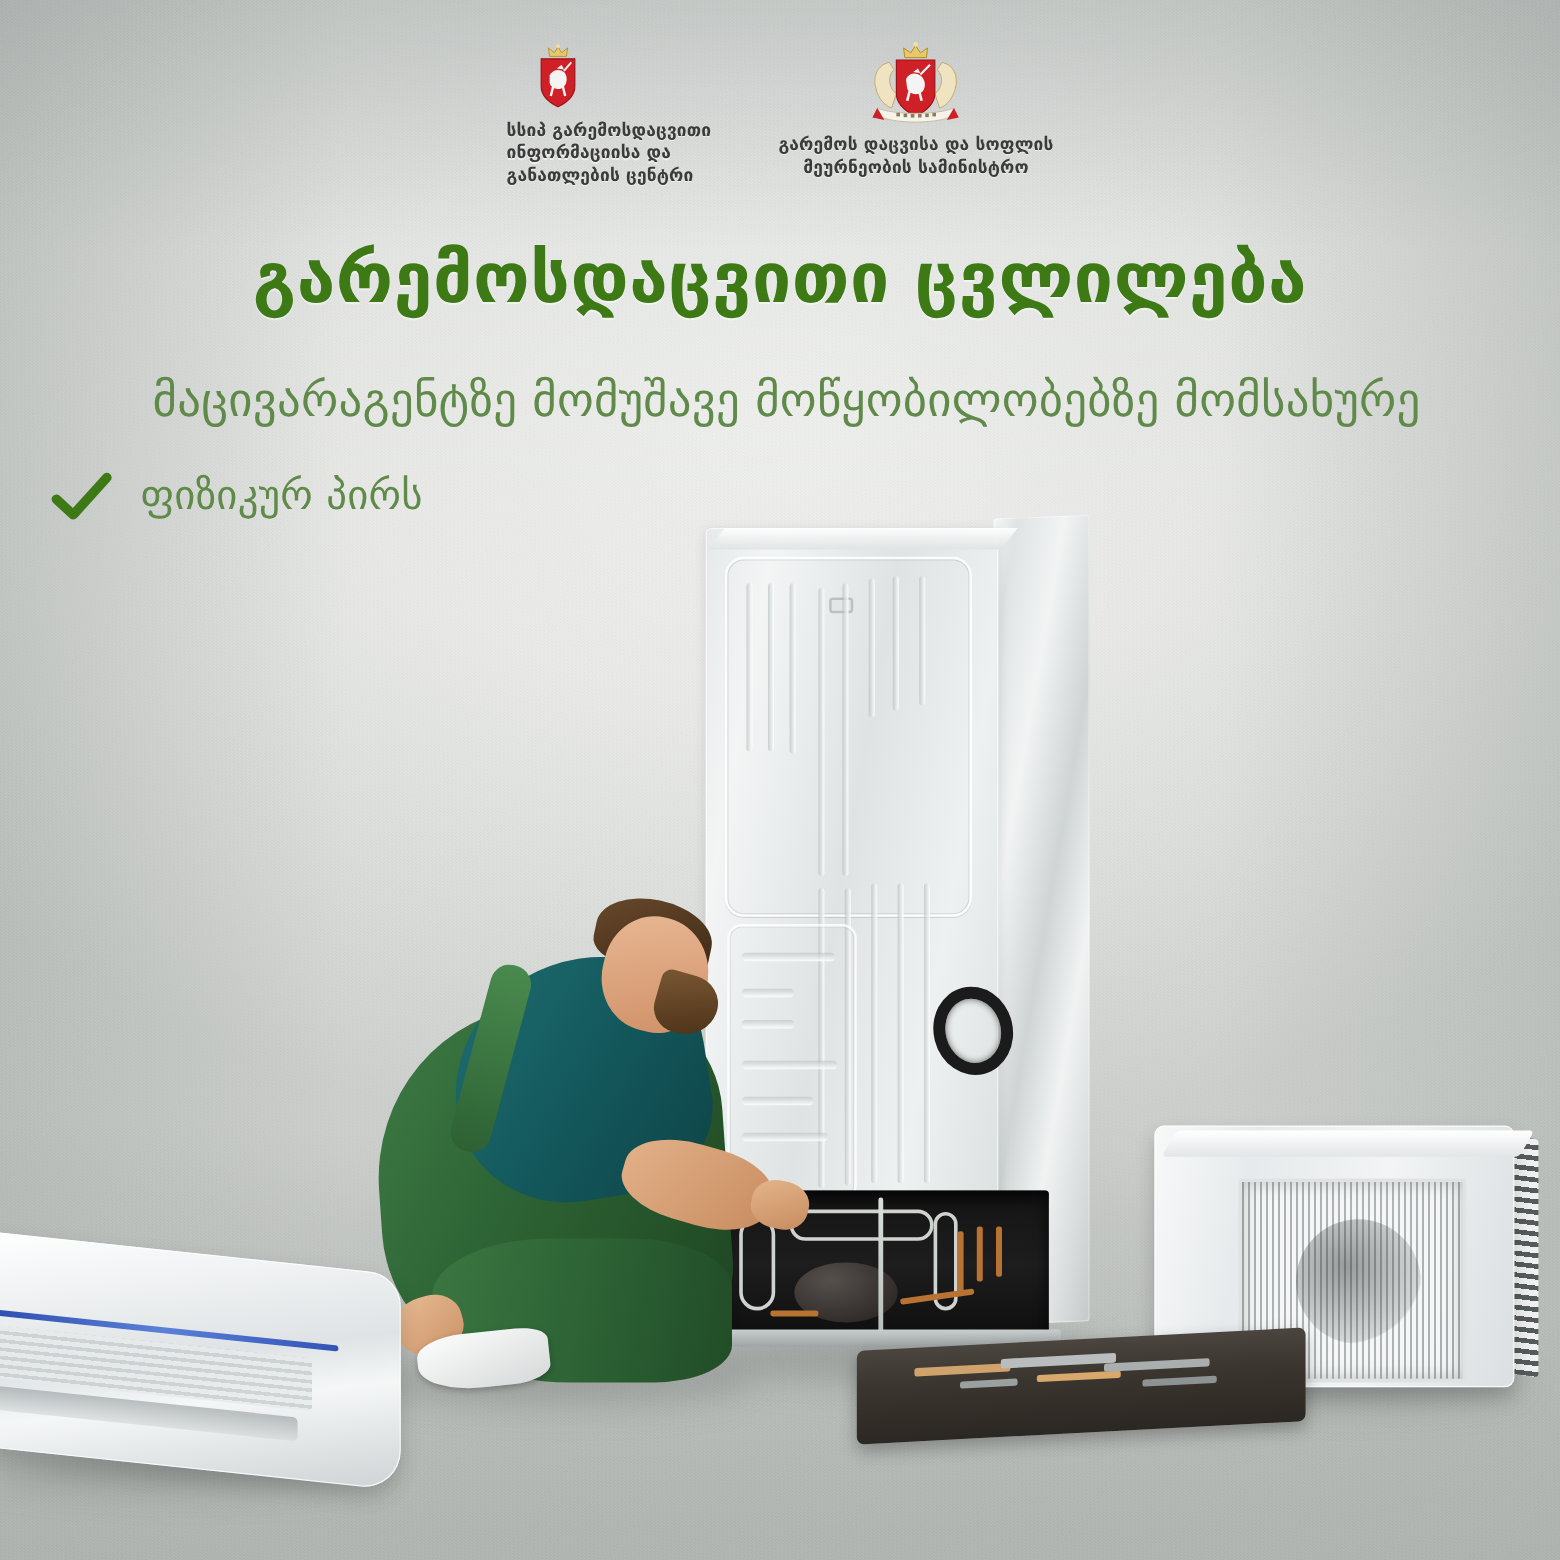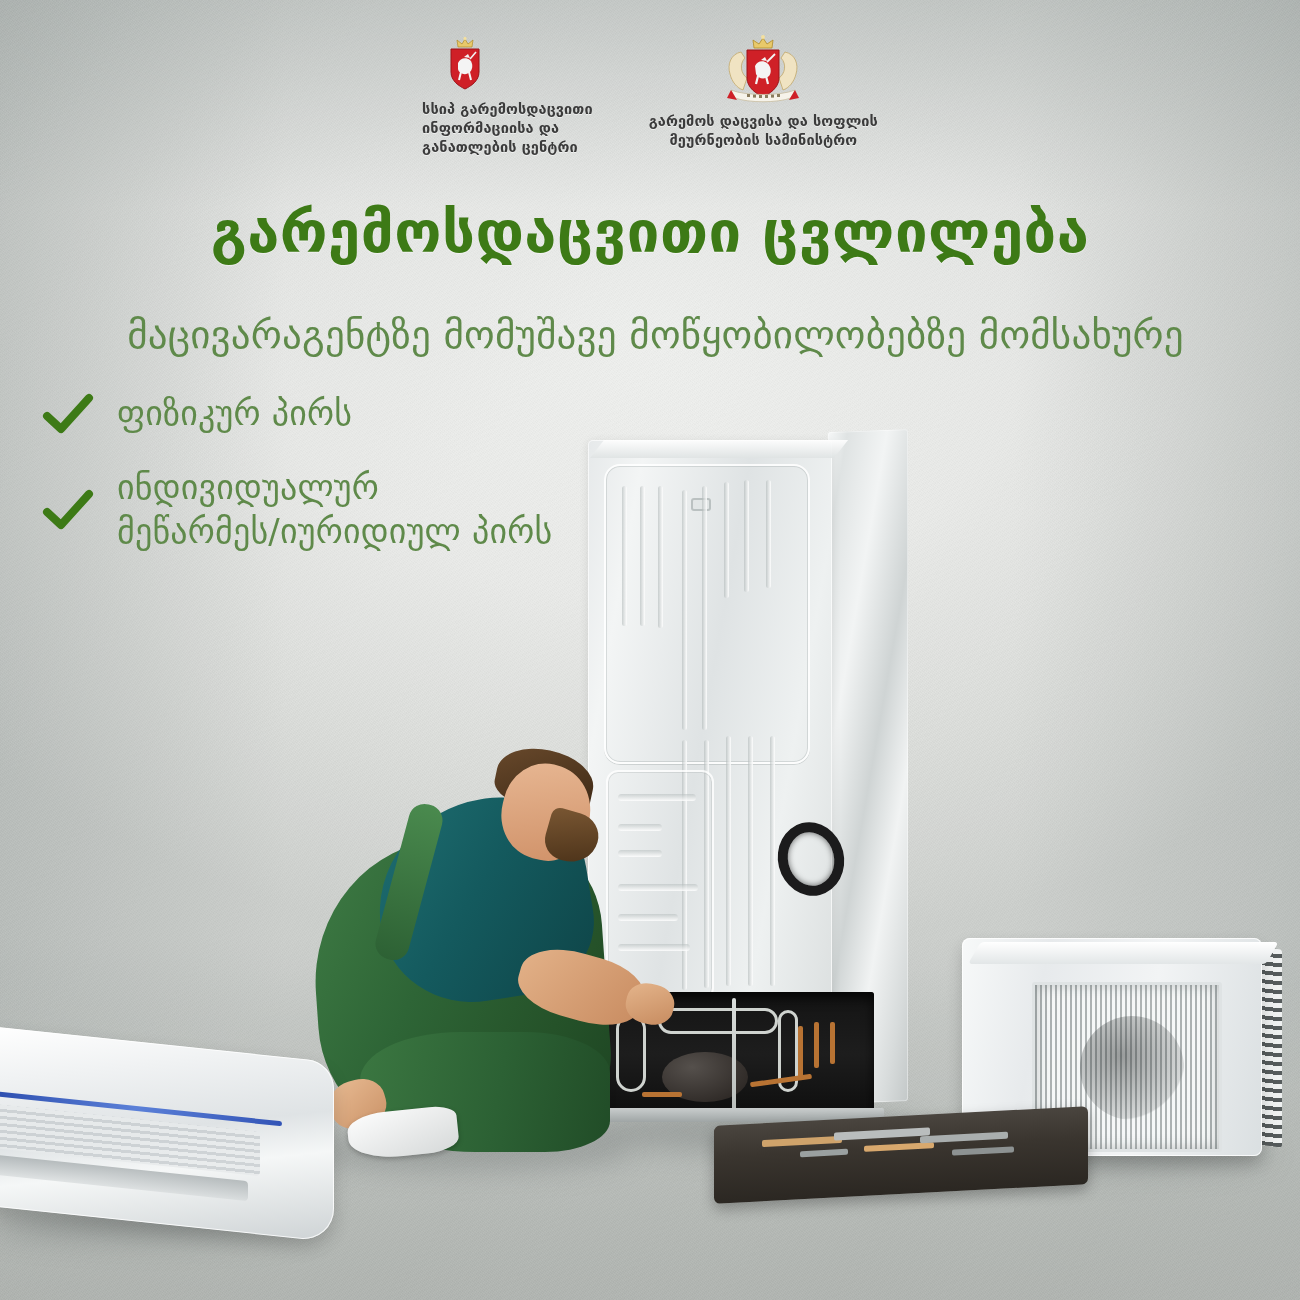--- a/index.html
+++ b/index.html
@@ -463,21 +463,14 @@
 
 <div class="bullets">
 
   <div class="bullet">
     <svg class="check" viewBox="0 0 52 46">
       <path d="M5 24 L19 37 L47 6" fill="none" stroke="#3d7a16" stroke-width="8" stroke-linecap="round" stroke-linejoin="round"></path>
     </svg>
     <div class="bullet-text">ფიზიკურ პირს</div>
   </div>
 
-  <div class="bullet">
-    <svg class="check" viewBox="0 0 52 46">
-      <path d="M5 24 L19 37 L47 6" fill="none" stroke="#3d7a16" stroke-width="8" stroke-linecap="round" stroke-linejoin="round"></path>
-    </svg>
-    <div class="bullet-text">ინდივიდუალურ
-მეწარმეს/იურიდიულ პირს</div>
-  </div>
 
 </div>
 
 </body></html>

